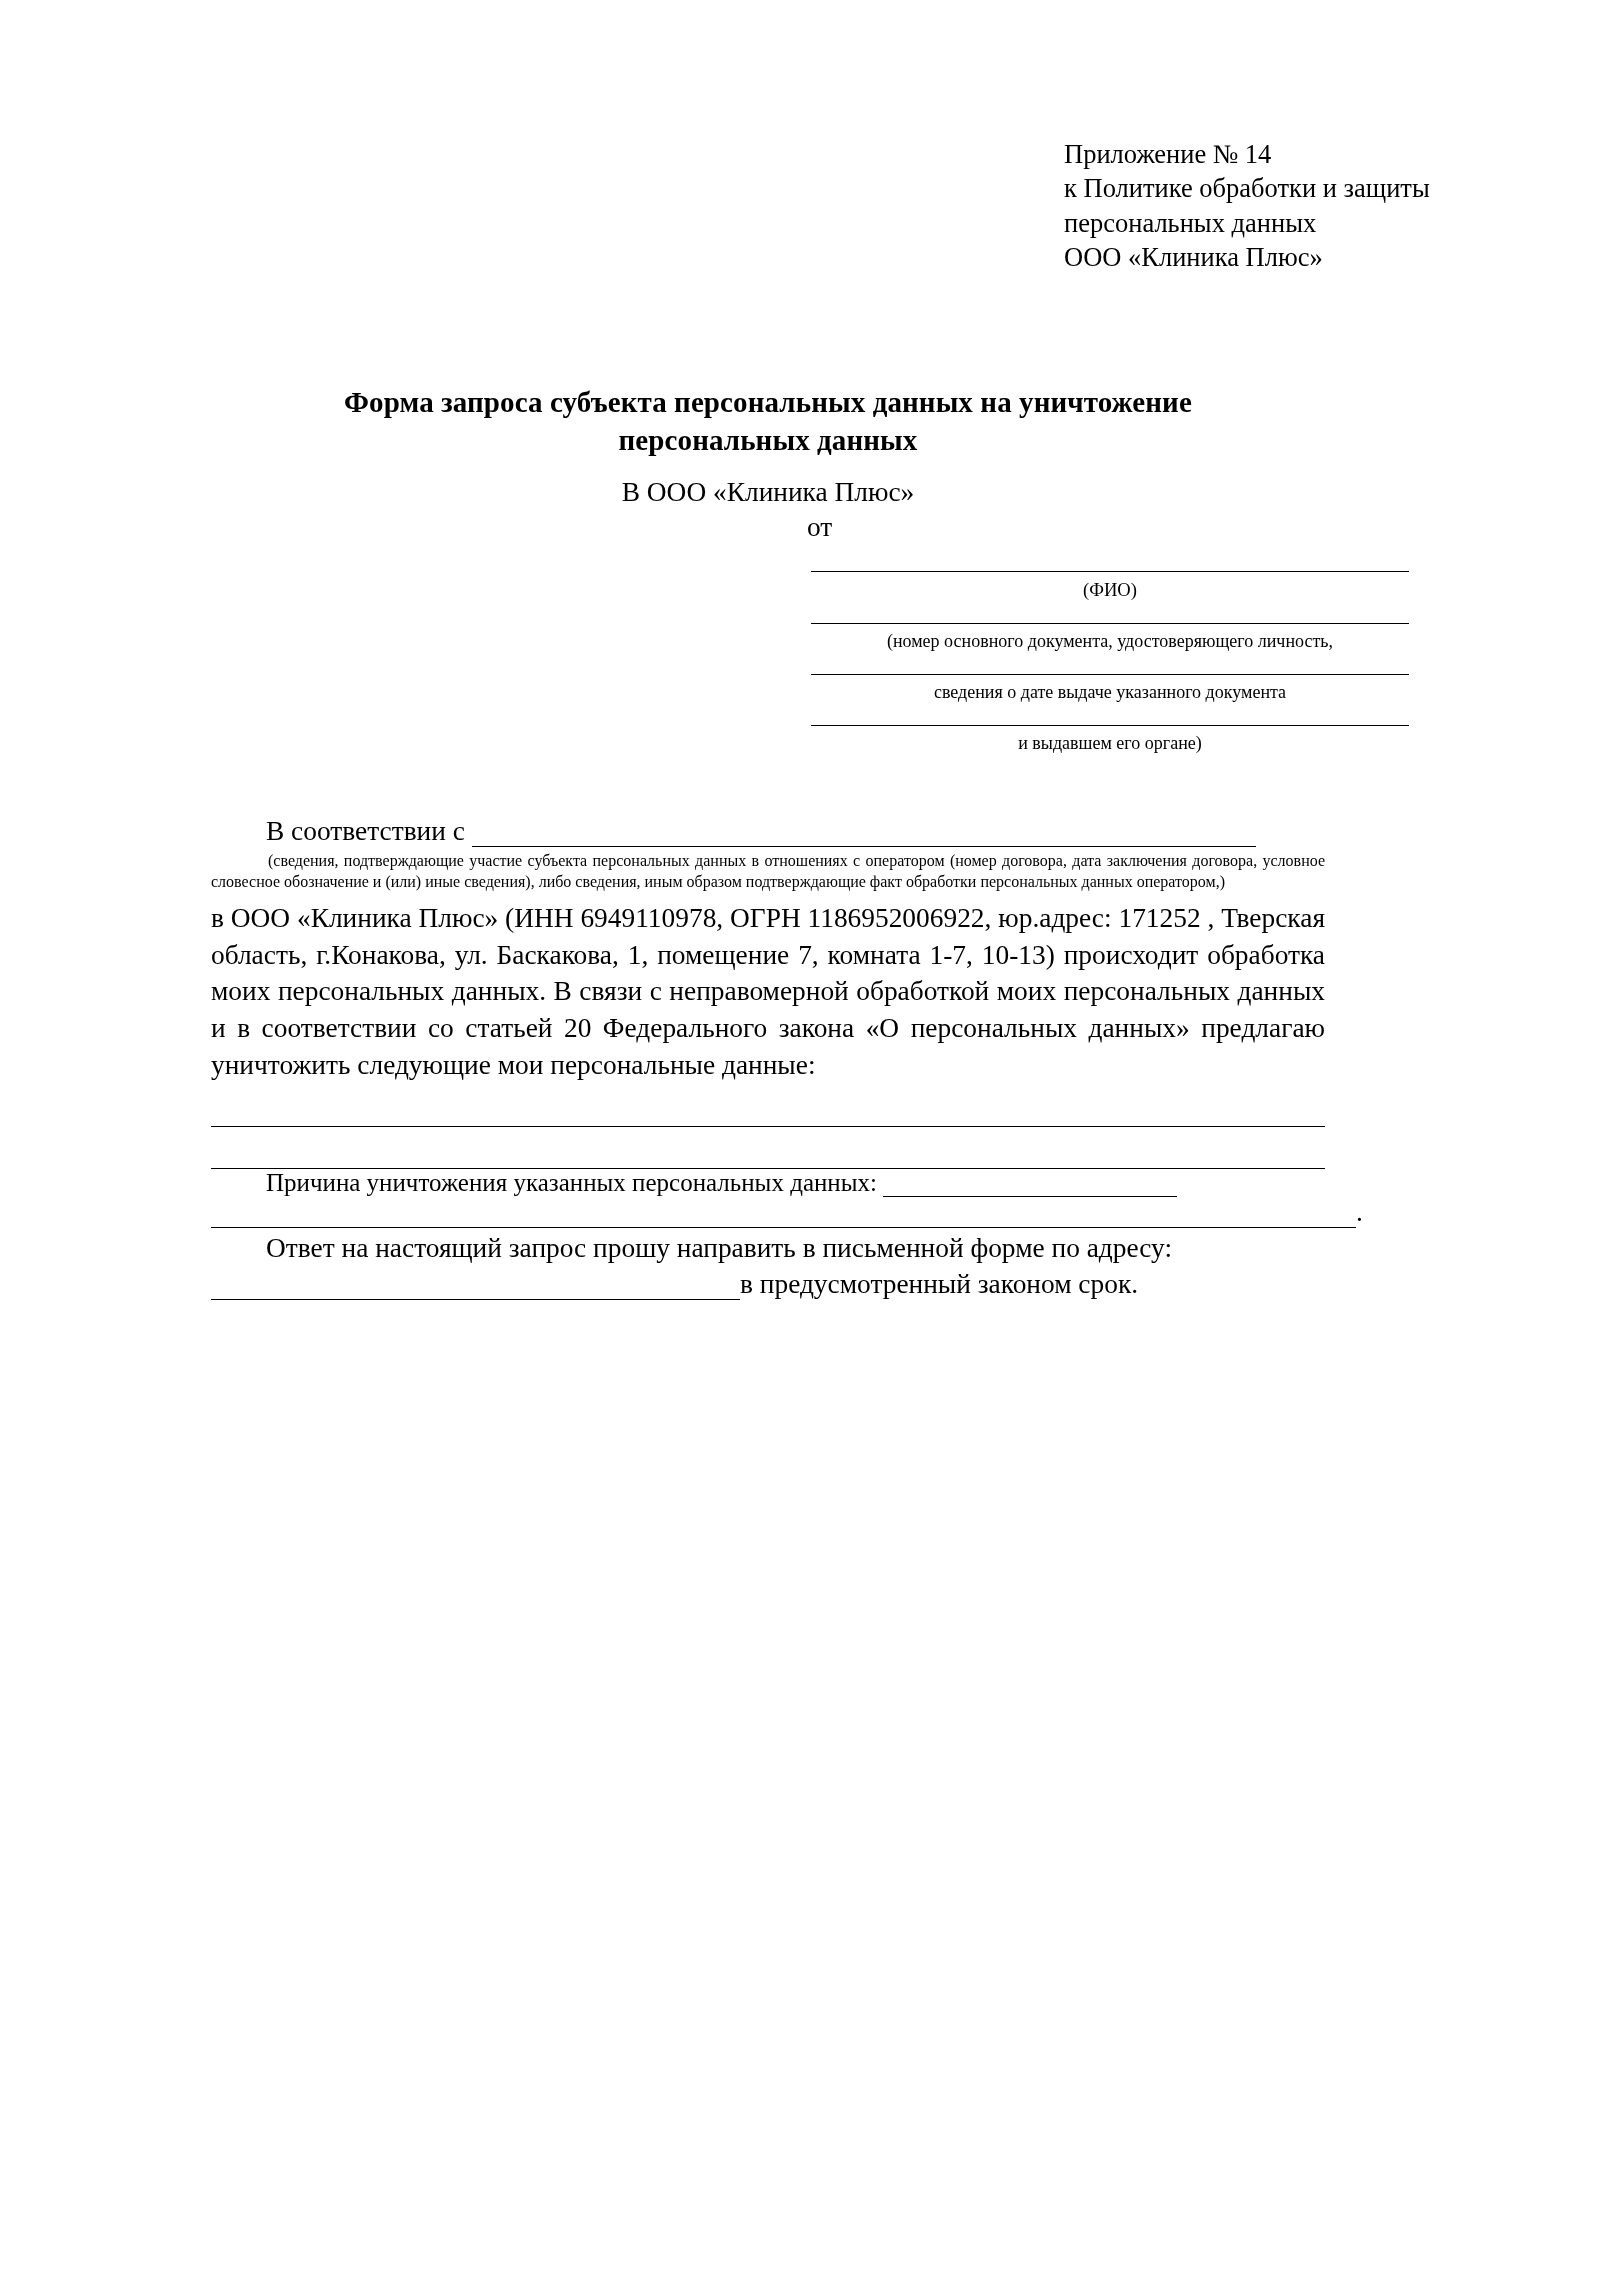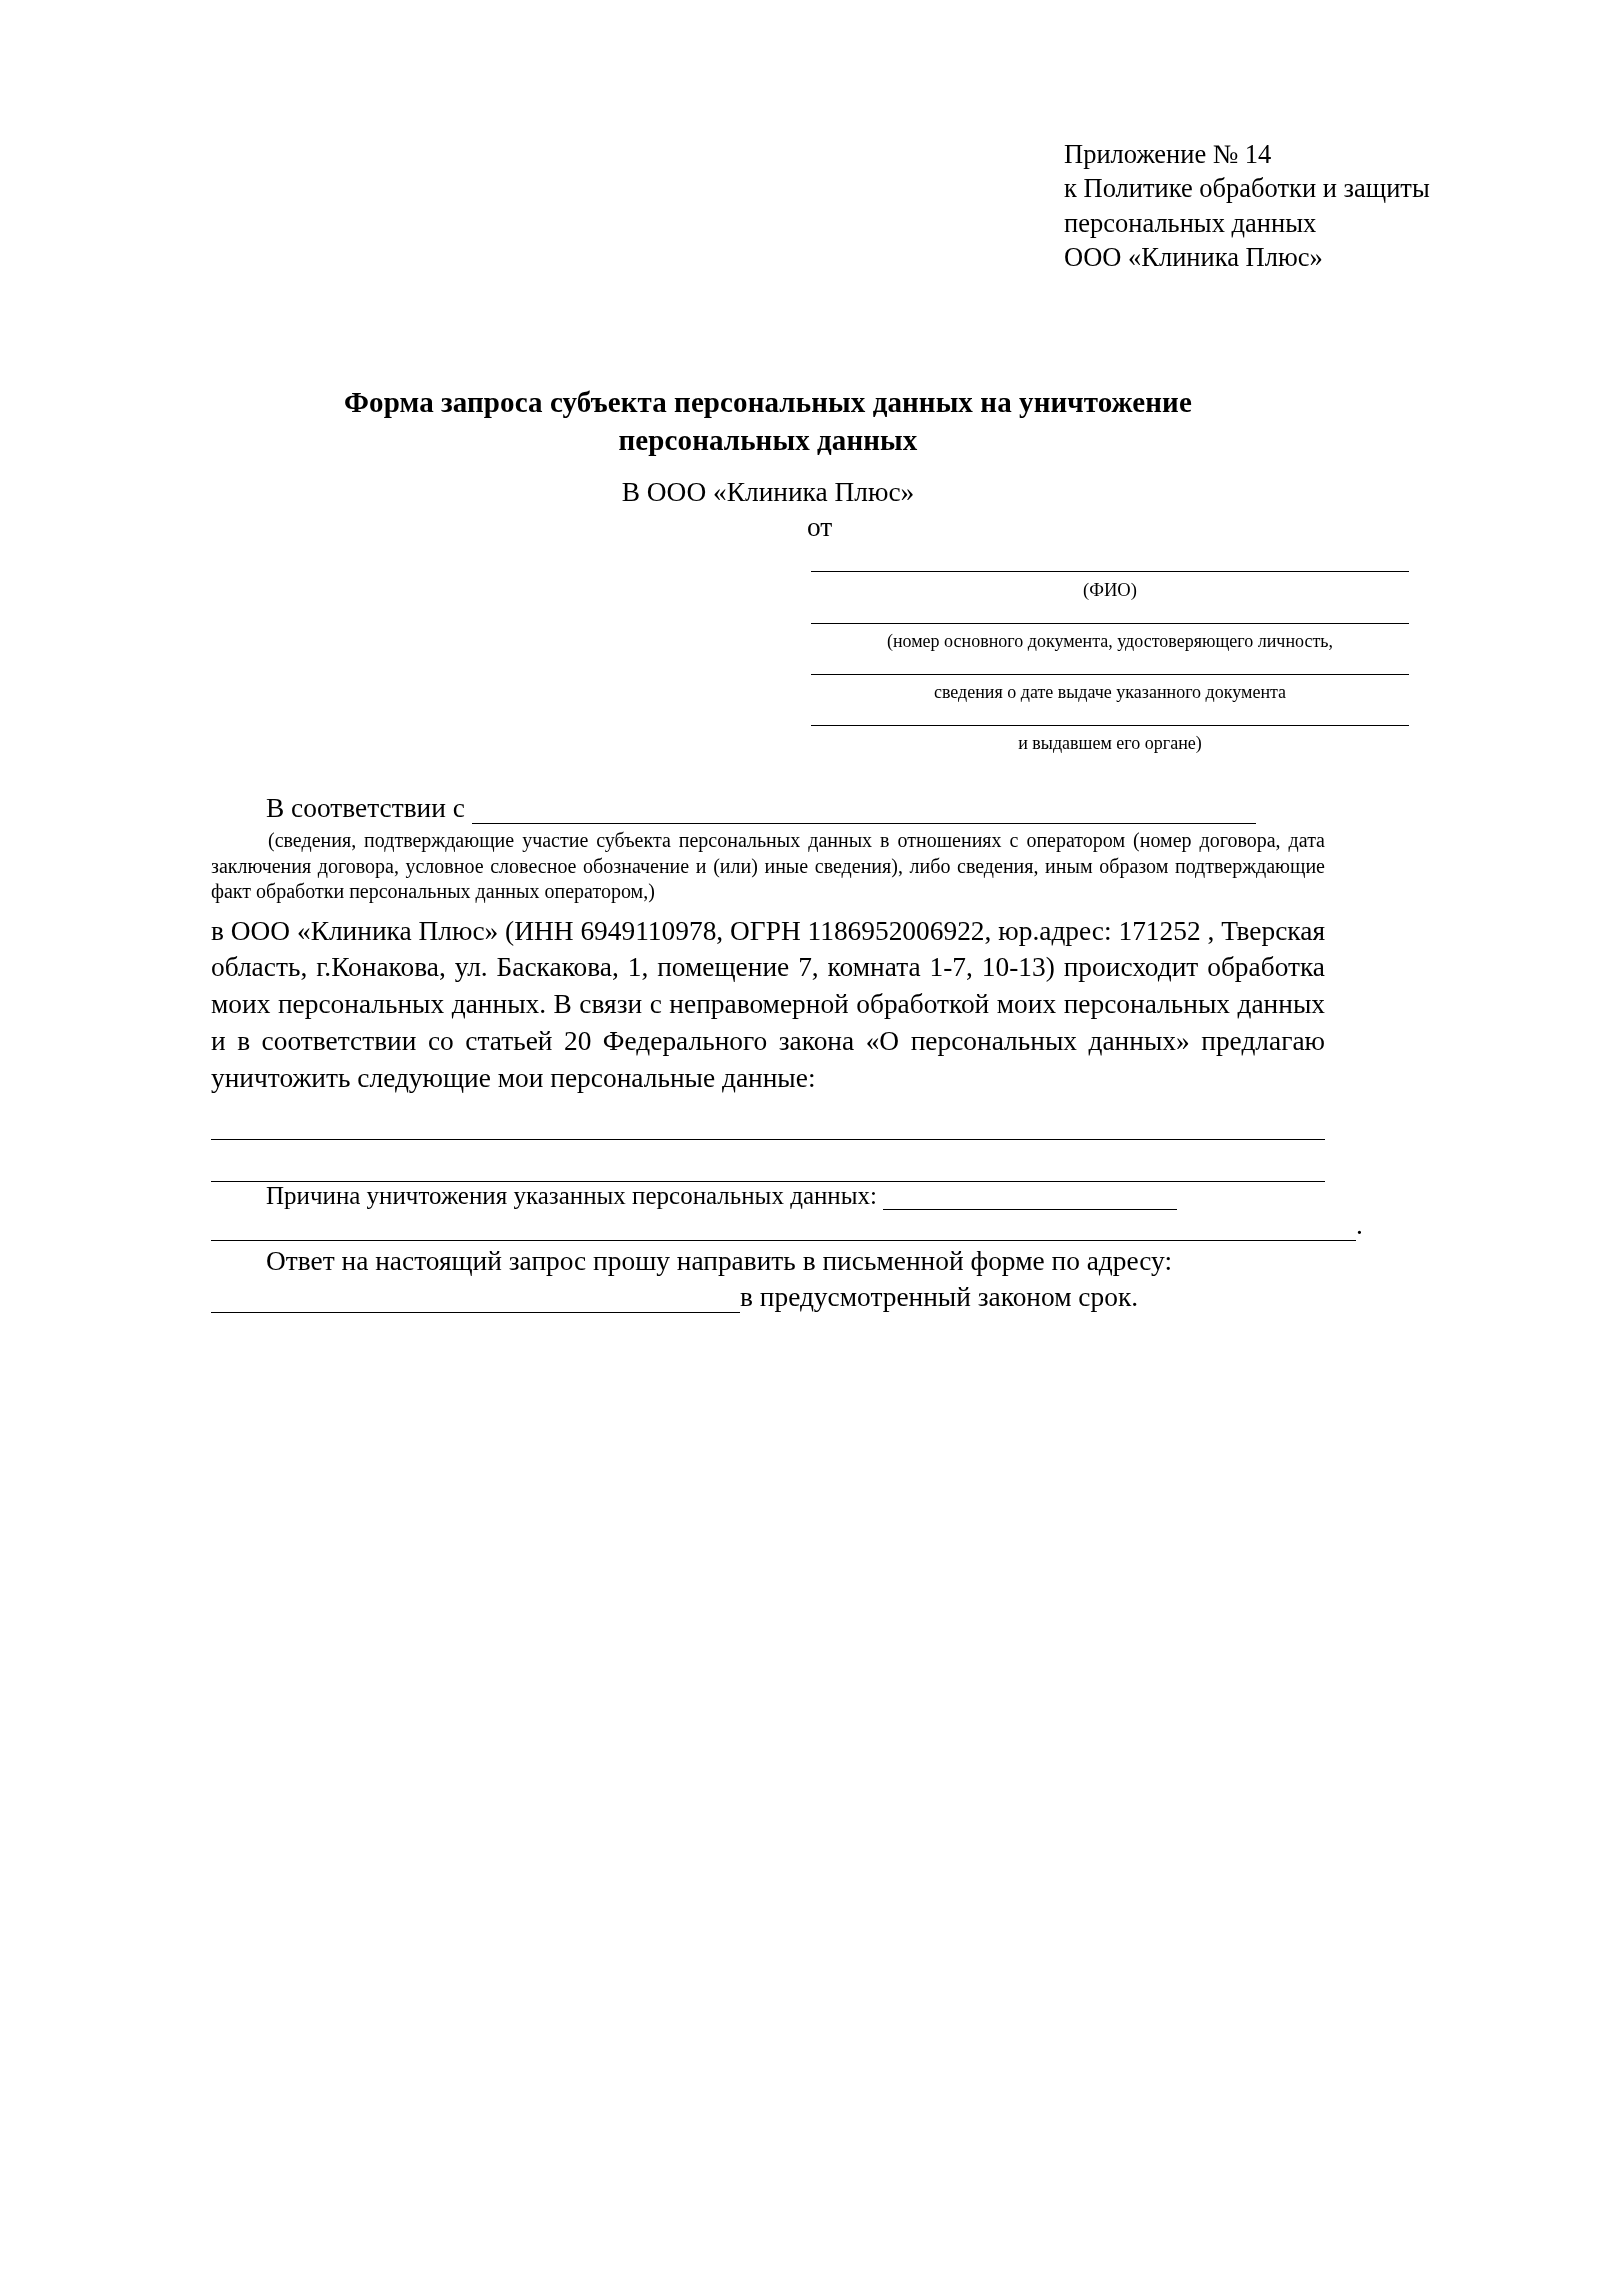--- a/index.html
+++ b/index.html
@@ -66,39 +66,39 @@
   .rule.tight { height: 21.6px; }
   .caption {
     text-align: center;
     font-size: 18.6px;
     line-height: 1.25;
     padding-top: 6px;
   }
   .caption.small { font-size: 18px; }
 
   
-  .body-sec { margin-top: 39px; }
+  .body-sec { margin-top: 62px; }
 
   .inline-rule-row {
     font-size: 27.4px;
     display: block;
     white-space: nowrap;
   }
   .indent { display: inline-block; width: 55px; }
 
   .fill-line {
     display: inline-block;
     border-bottom: 1.6px solid #000;
     vertical-align: bottom;
     height: 25.5px;
   }
 
   .note {
     margin-top: 3.9px;
-    font-size: 20px;
+    font-size: 16px;
     line-height: 1.28;
     text-align: justify;
   }
   .note .lead { display: inline-block; width: 57px; }
 
   .para {
     margin-top: 7.8px;
     font-size: 27.4px;
     line-height: 1.34;
     text-align: justify;

